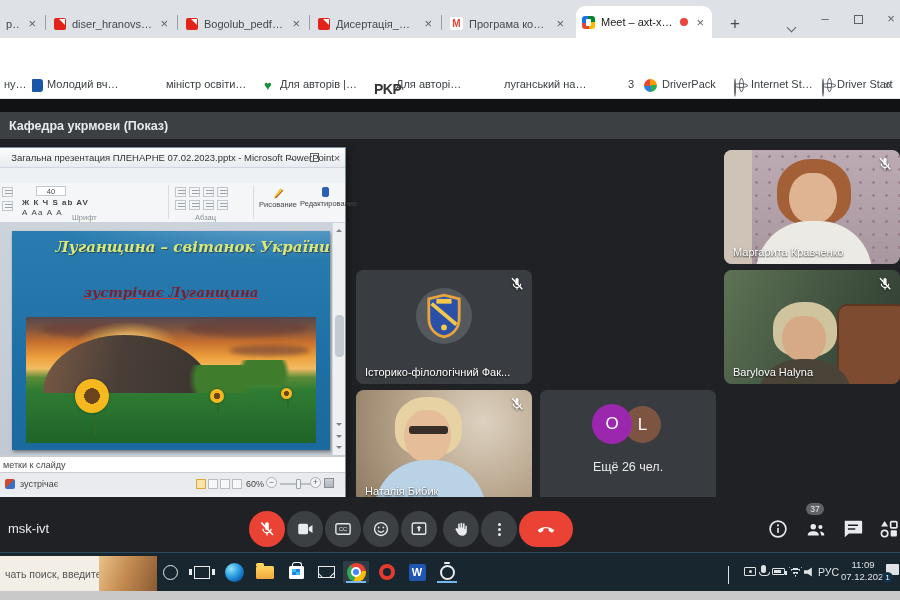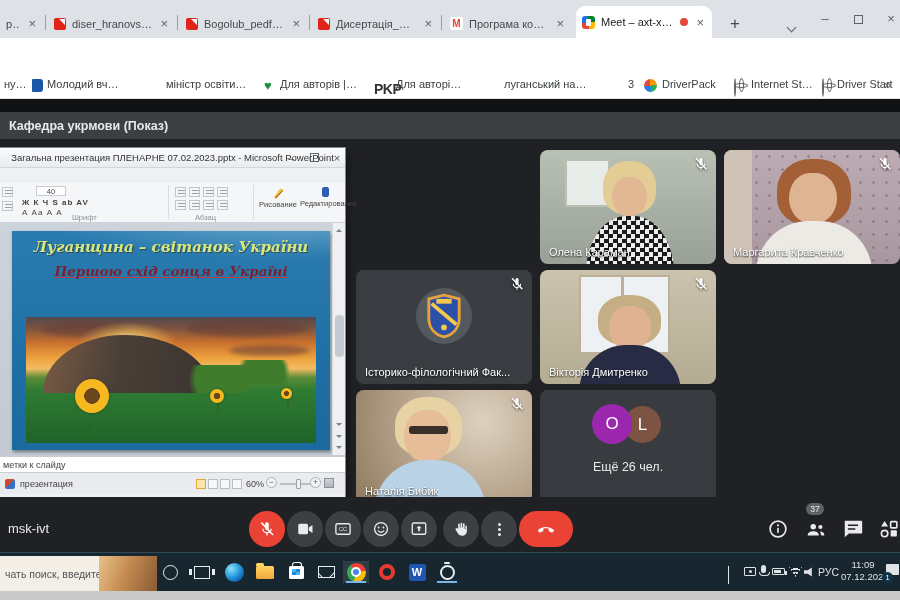--- a/index.html
+++ b/index.html
@@ -82,21 +82,21 @@
 .fglyphs{position:absolute;font-size:8px;color:#444;letter-spacing:1px;white-space:nowrap}
 .mi{position:absolute;width:11px;height:10px;border:1px solid #c0c6cc;background:repeating-linear-gradient(#9aa2aa 0 1px,transparent 1px 3px) 2px 2px/7px 6px no-repeat}
 .pbtn{position:absolute;top:4px;width:44px;text-align:center;font-size:7.5px;color:#444;line-height:1.15}
 .penc{width:12px;height:12px;margin:0 auto 2px;background:linear-gradient(135deg,#f5c33b 55%,#b0722c 55%);clip-path:polygon(15% 85%,70% 10%,95% 30%,35% 95%)}
 .binoc{width:14px;height:10px;margin:0 auto 3px;position:relative}
 .binoc::before,.binoc::after{content:"";position:absolute;top:0;width:7px;height:10px;border-radius:3px;background:#2b5fb8}
 .binoc::after{right:0}
 .slidearea{position:absolute;left:0;top:75px;width:100%;height:232px;background:linear-gradient(#cdd3db,#c2c9d2)}
 .slide{position:absolute;left:12px;top:8px;width:318px;height:219px;background:linear-gradient(180deg,#2a7cb0 0%,#1e6fa5 60%,#1a699f 100%);box-shadow:1px 2px 3px rgba(0,0,0,.4);overflow:hidden}
 .slide::before{content:"";position:absolute;left:0;top:0;right:0;height:64px;background:radial-gradient(130% 120% at 88% -30%,rgba(200,230,245,.45),rgba(200,230,245,0) 62%)}
-.sl-title{position:absolute;left:0;top:7px;width:100%;text-align:center;font-family:"DejaVu Serif","Liberation Serif",serif;font-style:italic;font-weight:bold;font-size:15px;color:#d9e87c;text-shadow:1px 1px 1px rgba(40,30,10,.55)}
+.sl-title{position:absolute;left:0;top:7px;width:100%;text-align:right;font-family:"DejaVu Serif","Liberation Serif",serif;font-style:italic;font-weight:bold;font-size:15px;color:#d9e87c;text-shadow:1px 1px 1px rgba(40,30,10,.55)}
 .sl-sub{position:absolute;width:100%;text-align:center;font-family:"DejaVu Serif","Liberation Serif",serif;font-style:italic;font-weight:bold;font-size:13.5px;color:#7d1f30;text-decoration:underline;text-decoration-color:#c03a3a}
 .photo{position:absolute;left:14px;right:14px;top:86px;bottom:7px;background:linear-gradient(180deg,#54484d 0%,#7c5340 9%,#c86f2e 20%,#eda03c 32%,#f2bc62 41%,#5d8c38 48%,#2f7c33 58%,#1f6328 100%);overflow:hidden}
 .hill{position:absolute;left:6%;top:14%;width:58%;height:46%;background:linear-gradient(100deg,#7a5a44 0%,#4a3f38 45%,#3a332e 100%);border-radius:48% 52% 0 0/100% 100% 0 0}
 .glow{position:absolute;left:18%;top:4%;width:34%;height:30%;background:radial-gradient(closest-side,rgba(255,236,160,.95),rgba(255,200,90,.5) 55%,rgba(255,200,90,0));border-radius:50%}
 .cloud{position:absolute;background:rgba(100,60,55,.55);border-radius:50%;filter:blur(2px)}
 .bush{position:absolute;background:radial-gradient(circle,#3f7c2c 0 55%,rgba(63,124,44,0) 70%)}
 .sf{position:absolute;border-radius:50%;background:radial-gradient(circle,#6b451b 0 32%,#f6b81f 33% 100%);box-shadow:0 0 3px rgba(0,0,0,.35)}
 .sfstem{position:absolute;width:2px;background:#2c6a26}
 .vsb{position:absolute;right:0;top:75px;width:13px;height:232px;background:#eef0f2;border-left:1px solid #d4d9de}
 .vsb .thumb{position:absolute;left:2px;top:92px;width:9px;height:42px;background:#c4cad1;border-radius:4px}
@@ -372,21 +372,21 @@
       </div>
       <div class="pbtn" style="left:300px">
         <div class="binoc"></div>
         <span>Редактирование</span>
       </div>
     </div>
 
     <div class="slidearea">
       <div class="slide">
         <div class="sl-title">Луганщина – світанок України</div>
-        <div class="sl-sub" style="top:32px">Першою схід сонця в Україні</div>
+        <div class="sl-sub" style="top:53px">зустрічає Луганщина</div>
         <div class="photo">
           <div class="cloud" style="left:5%;top:4%;width:30%;height:12%"></div>
           <div class="cloud" style="left:55%;top:2%;width:42%;height:14%"></div>
           <div class="cloud" style="left:70%;top:22%;width:28%;height:9%"></div>
           <div class="glow"></div>
           <div class="hill"></div>
           <div class="bush" style="left:52%;top:38%;width:30%;height:22%"></div>
           <div class="bush" style="left:70%;top:34%;width:24%;height:20%"></div>
           <div class="sfstem" style="left:23.5%;bottom:6%;height:22%"></div>
           <div class="sf" style="left:17%;bottom:24%;width:34px;height:34px"></div>
@@ -402,46 +402,34 @@
       <div class="thumb"></div>
       <i class="arr" style="bottom:26px;border-top-color:#7a838c"></i>
       <i class="arr" style="bottom:14px;border-top-color:#7a838c"></i>
       <i class="arr" style="bottom:3px;border-top-color:#7a838c"></i>
     </div>
 
     <div class="notesrow">метки к слайду</div>
 
     <div class="pstatus">
       <span class="spell"></span>
-      <span class="abs" style="left:20px;top:6px">презентация</span>
+      <span class="abs" style="left:20px;top:6px">зустрічає</span>
       <span class="vbox on" style="left:196px"></span>
       <span class="vbox" style="left:208px"></span>
       <span class="vbox" style="left:220px"></span>
       <span class="vbox" style="left:232px"></span>
       <span class="abs" style="left:246px;top:6px">60%</span>
       <span class="zbtn" style="left:266px">−</span>
       <span class="ztrack" style="left:280px;width:40px"></span>
       <span class="zthumb" style="left:296px"></span>
       <span class="zbtn" style="left:310px">+</span>
       <span class="fitic"></span>
     </div>
   </div>
 
-  <div class="tile" style="left:540px;top:150px;width:176px;height:114px">
-    <div class="scene" style="background:linear-gradient(#b9c0b4,#99a197)">
-      <div class="winrect" style="left:14%;top:8%;width:26%;height:42%"></div>
-      <div class="hair" style="left:36%;top:10%;width:30%;height:46%;background:#e3cd94"></div>
-      <div class="face" style="left:41%;top:24%;width:20%;height:34%;background:#e2b794"></div>
-      <div class="body" style="left:26%;top:58%;width:50%;height:50%;background:repeating-conic-gradient(#1b1b1b 0 25%,#ececec 0 50%) 0 0/9px 9px"></div>
-    </div>
-    <svg class="mico">
-        <use href="#micoff"></use>
-      </svg>
-    <div class="pname">Олена Караман</div>
-  </div>
   <div class="tile" style="left:356px;top:270px;width:176px;height:114px">
     <div class="scene" style="background:#393c40">
       <div class="avacirc" style="left:60px;top:18px;width:56px;height:56px;background:#54595e">
         <svg width="38" height="46" viewBox="0 0 40 48">
           <path d="M20 2 L36 6 V26 C36 38 28 44 20 46 C12 44 4 38 4 26 V6 Z" fill="#2b50a8" stroke="#e8a33d" stroke-width="3"></path>
           <path d="M7 11 L33 33" stroke="#f2c94c" stroke-width="4"></path>
           <rect x="12" y="6" width="16" height="5" fill="#f2c94c"></rect>
           <circle cx="20" cy="36" r="3" fill="#f2c94c"></circle>
         </svg>
       </div>
@@ -457,32 +445,31 @@
       <div class="winrect" style="left:0;top:0;width:16%;height:100%;background:#cfc3b8;border:none"></div>
       <div class="hair" style="left:30%;top:8%;width:42%;height:58%;background:#a35f36"></div>
       <div class="face" style="left:37%;top:20%;width:27%;height:44%;background:#dfb493"></div>
       <div class="body" style="left:18%;top:62%;width:66%;height:46%;background:#eceae4"></div>
     </div>
     <svg class="mico">
         <use href="#micoff"></use>
       </svg>
     <div class="pname">Маргарита Кравченко</div>
   </div>
-  <div class="tile" style="left:540px;top:270px;width:176px;height:114px">
-    <div class="scene" style="background:linear-gradient(#cbc3ae,#b5ab93)">
-      <div class="winrect" style="left:22%;top:4%;width:52%;height:70%;background:#edf1f3;border-color:#bcb098"></div>
-      <div class="winrect" style="left:46%;top:4%;width:3px;height:70%;background:#bcb098;border:none"></div>
-      <div class="hair" style="left:33%;top:22%;width:36%;height:44%;background:#c5ad84"></div>
-      <div class="face" style="left:39%;top:32%;width:24%;height:38%;background:#e0b292"></div>
-      <div class="body" style="left:22%;top:66%;width:58%;height:42%;background:#272c44"></div>
+  <div class="tile" style="left:724px;top:270px;width:176px;height:114px">
+    <div class="scene" style="background:linear-gradient(115deg,#5e7355 0%,#41523f 55%,#2e3b31 100%)">
+      <div class="winrect" style="left:64%;top:30%;width:40%;height:75%;background:#7c4b30;border-color:#5e3722;border-radius:10px"></div>
+      <div class="hair" style="left:28%;top:28%;width:36%;height:48%;background:#cfc49e"></div>
+      <div class="face" style="left:33%;top:40%;width:25%;height:40%;background:#d6a987"></div>
+      <div class="body" style="left:20%;top:78%;width:52%;height:30%;background:#4a4338"></div>
     </div>
     <svg class="mico">
         <use href="#micoff"></use>
       </svg>
-    <div class="pname">Вікторія Дмитренко</div>
+    <div class="pname">Barylova Halyna</div>
   </div>
 
   <div class="tile" style="left:356px;top:390px;width:176px;height:113px">
     <div class="scene" style="background:radial-gradient(circle at 72% 28%,#ddd2c0,#b5a188 55%,#8e7961 100%)">
       <div class="hair" style="left:22%;top:6%;width:38%;height:52%;background:#e6d2a2"></div>
       <div class="face" style="left:27%;top:18%;width:27%;height:46%;background:#e5bd98"></div>
       <div class="winrect" style="left:30%;top:32%;width:22%;height:7%;background:#3a2f28;border:none;border-radius:3px"></div>
       <div class="body" style="left:10%;top:62%;width:64%;height:46%;background:#b9d2e6"></div>
     </div>
     <svg class="mico">

